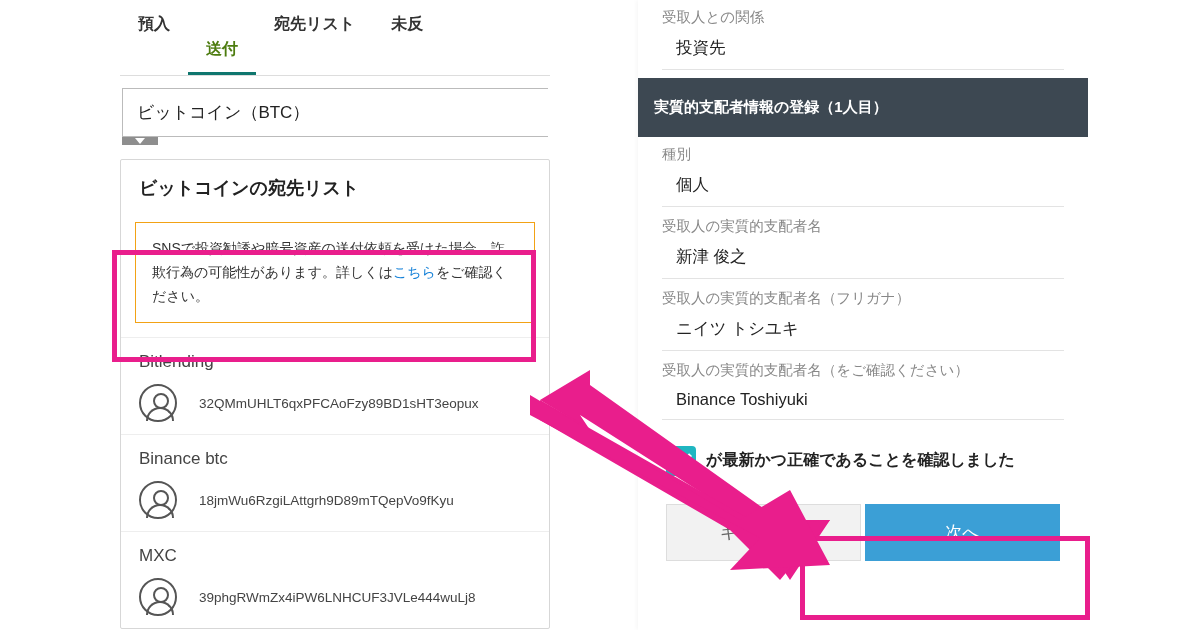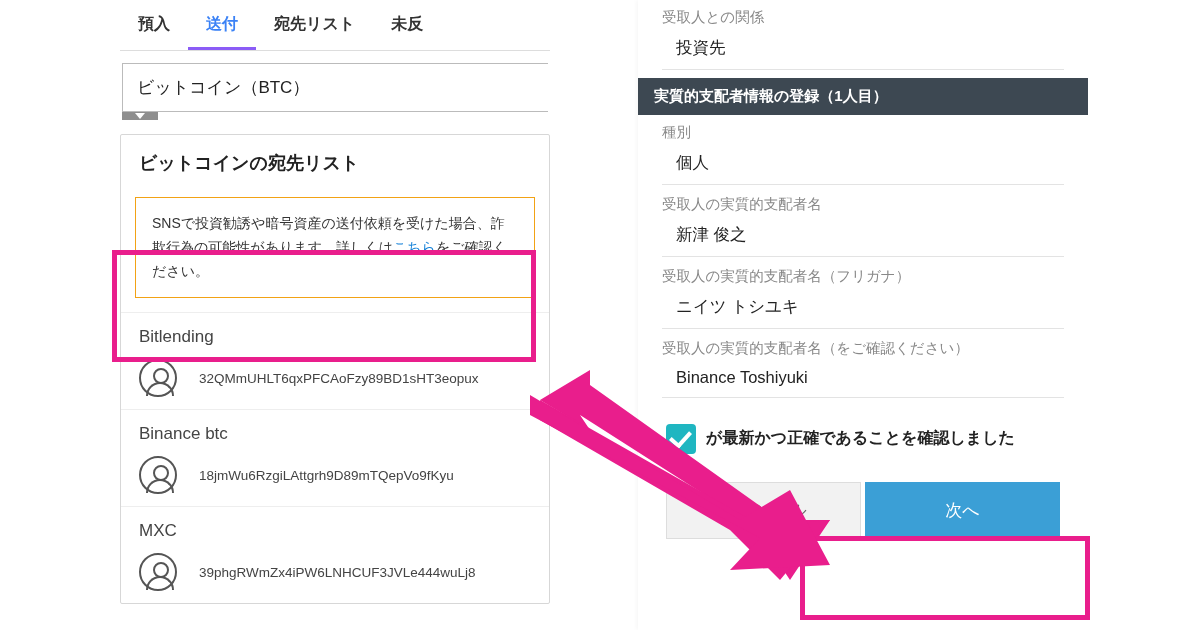--- a/index.html
+++ b/index.html
@@ -26,22 +26,23 @@
   .tab {
     flex: 0 0 auto;
     padding: 14px 18px 12px;
     font-size: 16px;
     color: #333;
     text-align: center;
     cursor: pointer;
     font-weight: 600;
   }
   .tab.active {
-    color: #3b82f6;
-    border-bottom: 3px solid #8b5cf6;
+    color: #4d7c0f;
+    border-bottom: 3px solid #0f766e;
+    margin-top: 25px;
   }
   .select-row {
     display: flex;
     margin: 12px 2px 0;
     flex-direction: column;
   }
   .select-row .sel {
     flex: 1;
     border: 1px solid #bbb;
     border-right: none;
@@ -168,21 +169,21 @@
     font-size: 16.5px;
     color: #222;
     padding: 4px 0 10px 14px;
     border-bottom: 1px solid #e3e3e3;
   }
   .section-bar {
     background: #3d4852;
     color: #fff;
     font-size: 15px;
     font-weight: 600;
-    padding: 9px 16px;
+    padding: 20px 16px;
     margin-top: 6px;
   }
 
   .confirm-row {
     display: flex;
     align-items: flex-start;
     gap: 10px;
     padding: 24px 28px 8px 28px;
     font-weight: bold;
   }

